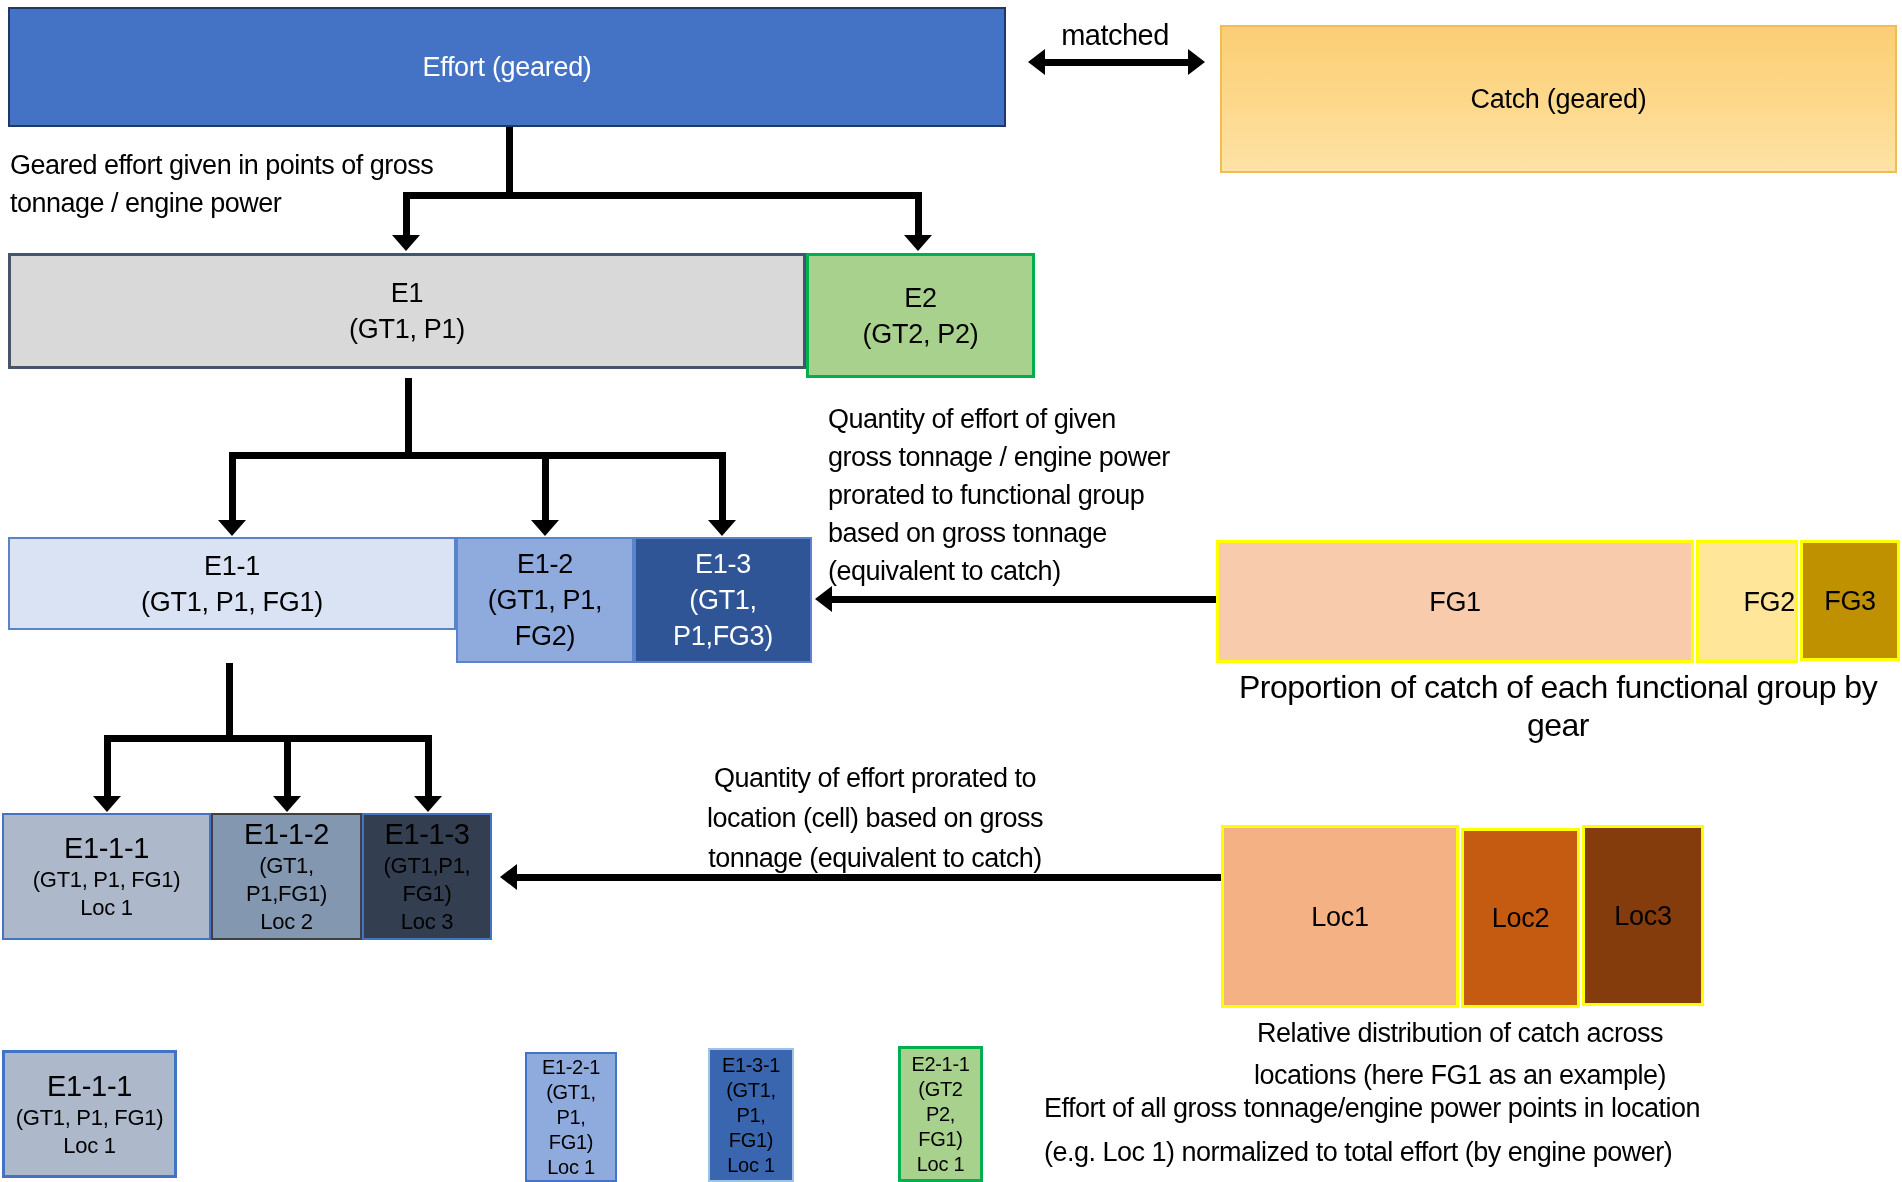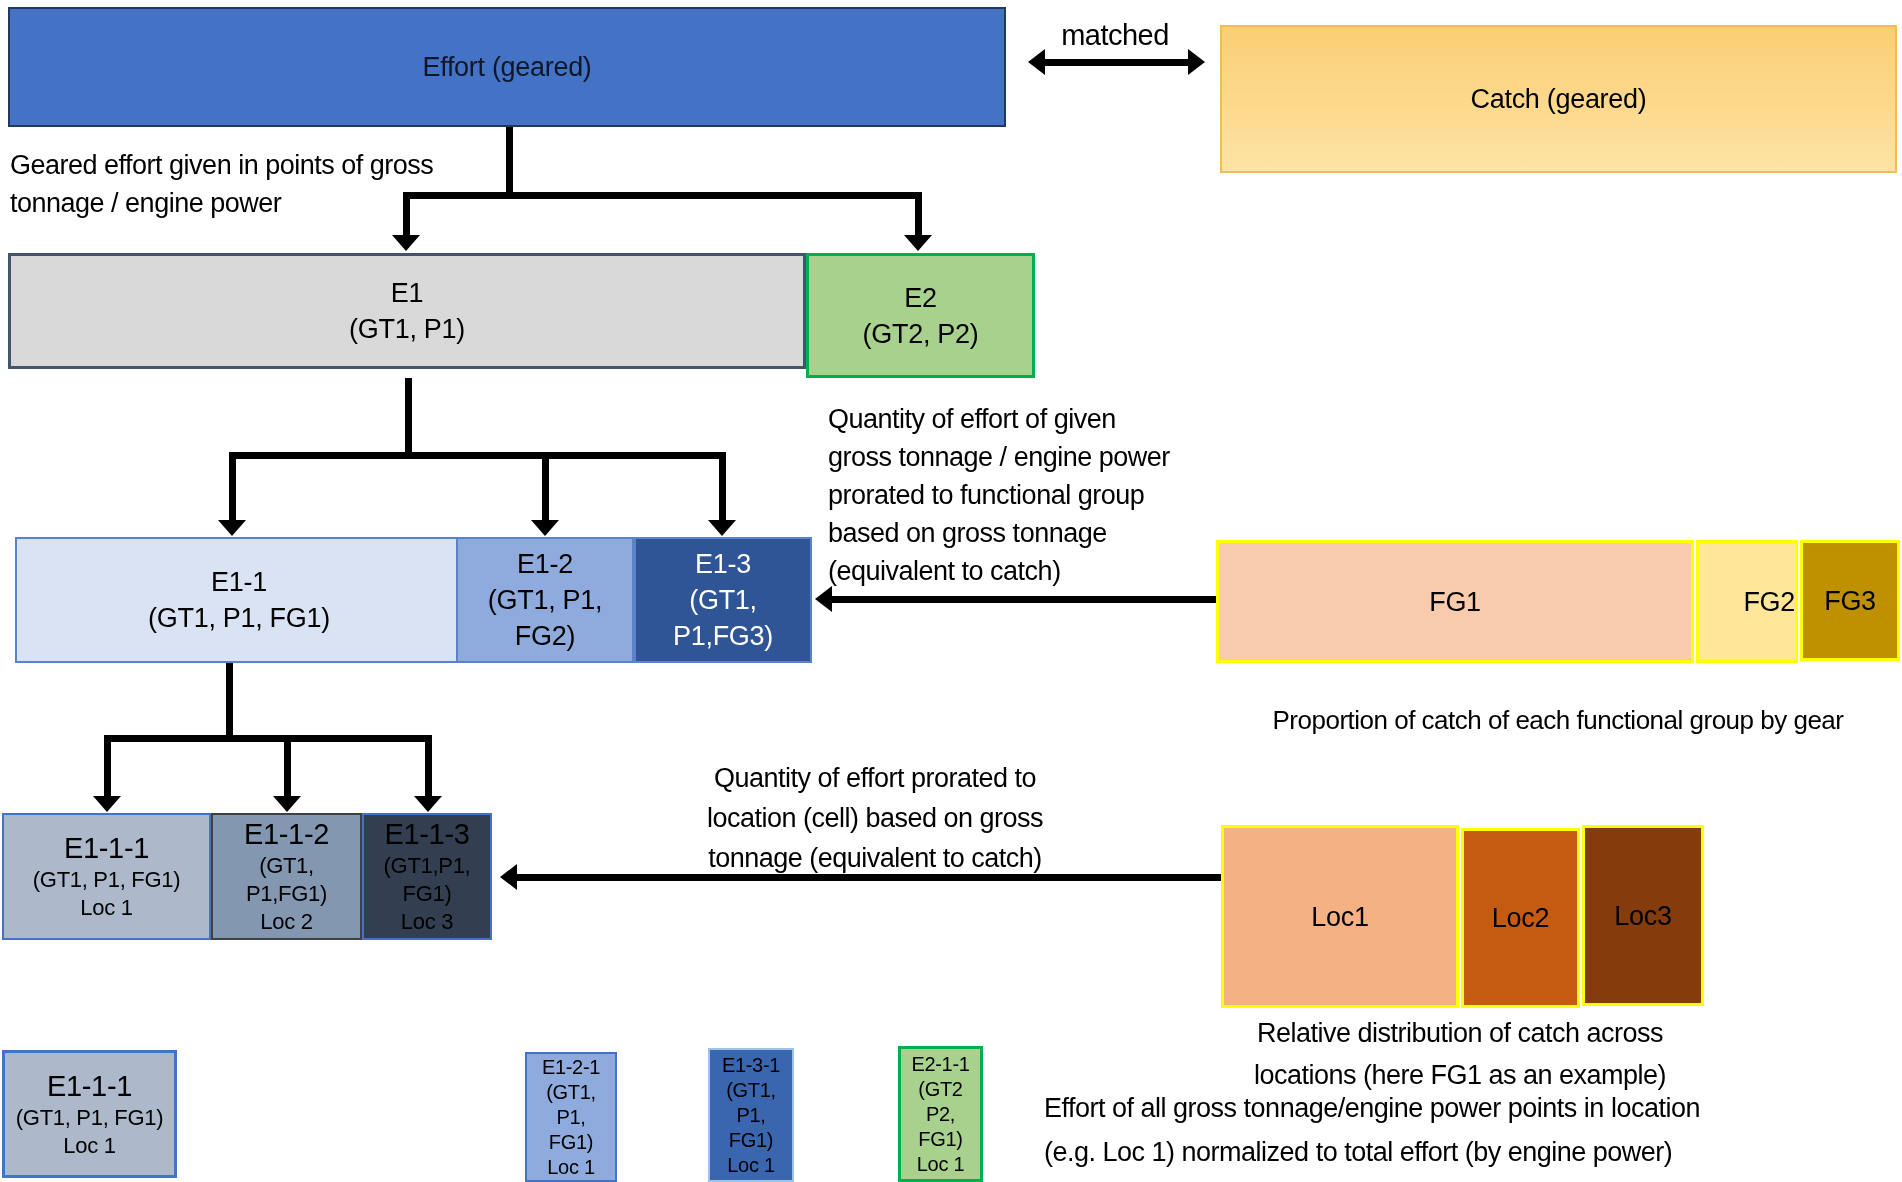--- a/index.html
+++ b/index.html
@@ -17,21 +17,21 @@
   .t-sub{font-size:22px;line-height:28px;}
   .t-small{font-size:20px;line-height:25px;margin-left:40px;}
   .vline,.hline{position:absolute;background:#000;}
   .head{position:absolute;width:0;height:0;}
   .head.down{border-left:14px solid transparent;border-right:14px solid transparent;border-top:16px solid #000;}
   .head.left{border-top:13px solid transparent;border-bottom:13px solid transparent;border-right:17px solid #000;}
   .head.right{border-top:13px solid transparent;border-bottom:13px solid transparent;border-left:17px solid #000;}
   .note{position:absolute;font-size:27px;line-height:38px;letter-spacing:-0.5px;}
   .note div{white-space:nowrap;}
   
-  .effort{background:#4472c4;border:2px solid #203864;color:#0f172a;}
+  .effort{background:#4472c4;border:2px solid #203864;color:#ffffff;}
   .catch{background:linear-gradient(180deg,#fbce74 0%,#fdd98d 55%,#fde3a6 100%);border:2px solid #f0bd55;}
   .e1{background:#d9d9d9;border:3px solid #44546a;}
   .e2{background:#a9d18e;border:3px solid #00b050;}
   .e1-1{background:#dae3f3;border:2px solid #5b83ca;}
   .e1-2{background:#8faadc;border:2px solid #5b83ca;}
   .e1-3{background:#2f5597;border:2px solid #5b83ca;color:#fff;}
   .fg1{background:#f8cbad;border:3px solid #ffff00;}
   .fg2{background:#ffe699;border:3px solid #ffff00;}
   .fg3{background:#bf9000;border:3px solid #ffff00;}
   .loc1{background:#f4b183;border:3px solid #ffff00;}
@@ -95,21 +95,21 @@
   <div class="head down" style="left:708px;top:520px;"></div>
 
   <div class="note" style="left:828px;top:400px;">
     <div>Quantity of effort of given</div>
     <div>gross tonnage / engine power</div>
     <div>prorated to functional group</div>
     <div>based on gross tonnage</div>
     <div>(equivalent to catch)</div>
   </div>
 
-  <div class="box e1-1 t-27" style="left:15px;top:537px;width:448px;height:126px;">
+  <div class="box e1-1 t-27" style="left:8px;top:537px;width:448px;height:93px;">
     <span>E1-1</span>
     <span>(GT1, P1, FG1)</span>
   </div>
   <div class="box e1-2 t-27" style="left:456px;top:537px;width:178px;height:126px;">
     <span>E1-2</span>
     <span>(GT1, P1,</span>
     <span>FG2)</span>
   </div>
   <div class="box e1-3 t-27" style="left:634px;top:537px;width:178px;height:126px;">
     <span>E1-3</span>
@@ -122,21 +122,21 @@
 
   <div class="box fg1 t-27" style="left:1216px;top:540px;width:478px;height:123px;">
     <span>FG1</span>
   </div>
   <div class="box fg2 t-27" style="left:1696px;top:540px;width:102px;height:123px;align-items:flex-end;">
     <span>FG2</span>
   </div>
   <div class="box fg3 t-27" style="left:1800px;top:540px;width:100px;height:121px;">
     <span>FG3</span>
   </div>
-  <div class="note" style="left:1216px;top:668px;width:684px;text-align:center;font-size:26px;margin-top:33px;">Proportion of catch of each functional group by gear</div>
+  <div class="note" style="left:1216px;top:668px;width:684px;text-align:center;font-size:32px;">Proportion of catch of each functional group by gear</div>
 
   <div class="vline" style="left:226px;top:663px;width:7px;height:79px;"></div>
   <div class="hline" style="left:104px;top:735px;width:328px;height:7px;"></div>
   <div class="vline" style="left:104px;top:735px;width:7px;height:62px;"></div>
   <div class="head down" style="left:93px;top:796px;"></div>
   <div class="vline" style="left:284px;top:735px;width:7px;height:62px;"></div>
   <div class="head down" style="left:273px;top:796px;"></div>
   <div class="vline" style="left:425px;top:735px;width:7px;height:62px;"></div>
   <div class="head down" style="left:414px;top:796px;"></div>
 

